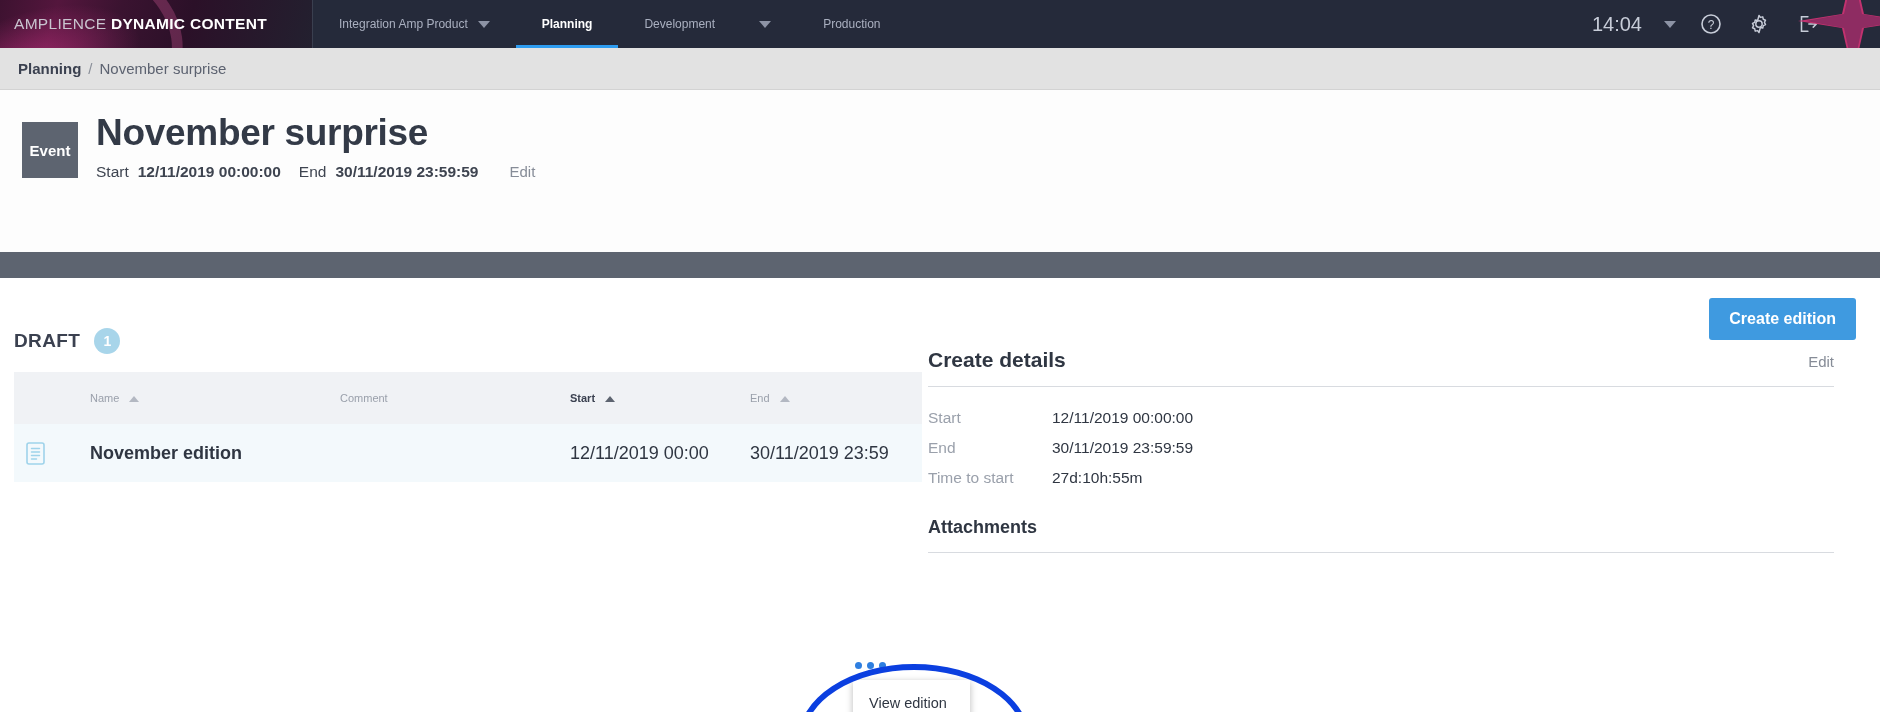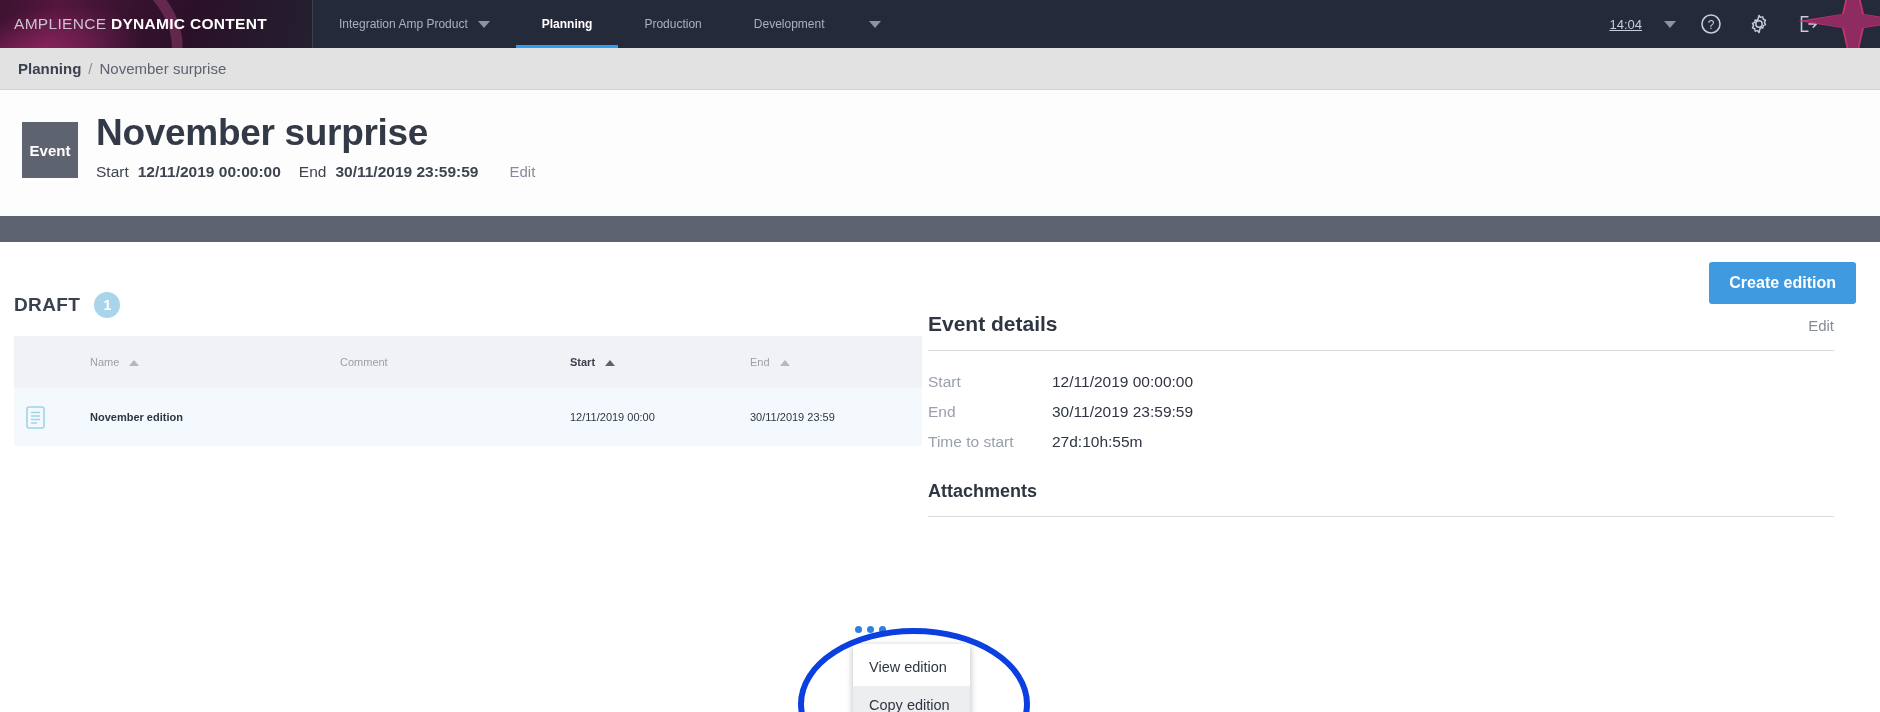--- a/index.html
+++ b/index.html
@@ -90,21 +90,21 @@
 
   .topbar-spacer { flex: 1 1 auto; }
 
   .topbar-right {
     display: flex;
     align-items: center;
     gap: 22px;
     padding-right: 60px;
     flex: none;
   }
-  .clock { color: #c7ccd8; font-size: 13px; text-decoration: underline; }
+  .clock { color: #c7ccd8; font-size: 20px; }
   .icon-btn {
     width: 26px; height: 26px;
     display: flex; align-items: center; justify-content: center;
     cursor: pointer;
   }
   .icon-btn svg { display: block; }
   .corner-star {
     position: absolute;
     right: -28px; top: -34px;
     width: 110px; height: 110px;
@@ -126,21 +126,21 @@
   .bc-sep  { color: #8a8f99; }
   .bc-current { color: #5c6270; }
 
   
   .title-area {
     background: #fdfdfd;
     padding: 22px 0 20px 22px;
     display: flex;
     align-items: flex-start;
     gap: 18px;
-    height: 126px;
+    height: 162px;
   }
   .event-badge {
     width: 56px; height: 56px;
     background: #5d6470;
     color: #ffffff;
     display: flex; align-items: center; justify-content: center;
     font-size: 15px; font-weight: 700;
     flex: none;
     margin-top: 10px;
   }
@@ -251,21 +251,21 @@
     margin-left: 7px;
     border-left: 5px solid transparent;
     border-right: 5px solid transparent;
     border-bottom: 6px solid #b3b8c2;
     vertical-align: middle;
   }
   th.active .sort-asc { border-bottom-color: #5d6470; }
   table.editions tbody tr { height: 58px; background: #f3f9fc; }
   table.editions td {
     padding: 0 12px;
-    font-size: 11px;
+    font-size: 18px;
     color: #2f3642;
     vertical-align: middle;
   }
   td.cell-name { font-weight: 700; }
   td.cell-end { color: #9aa0ab; }
   .doc-icon { display: inline-block; vertical-align: middle; }
 
   .col-icon    { width: 64px; }
   .col-name    { width: 250px; }
   .col-comment { width: 230px; }
@@ -358,25 +358,25 @@
 
   <div class="nav-items">
     <div class="nav-item">
       <span>Integration Amp Product</span>
       <span class="caret-down"></span>
     </div>
     <div class="nav-item active">
       <span>Planning</span>
     </div>
     <div class="nav-item">
-      <span>Production</span>
-    </div>
-    <div class="nav-item">
       <span>Development</span>
       <span class="caret-down" style="margin-left:34px"></span>
+    </div>
+    <div class="nav-item">
+      <span>Production</span>
     </div>
   </div>
 
   <div class="topbar-spacer"></div>
 
   <div class="topbar-right">
     <span class="clock">14:04</span>
     <span class="caret-down"></span>
     <span class="icon-btn">
       <svg width="22" height="22" viewBox="0 0 22 22">
@@ -495,21 +495,21 @@
   </div>
 
   <div class="right-pane">
 
     <div class="create-row">
       <button class="btn-primary">Create edition</button>
     </div>
 
     <div class="details-block">
       <div class="details-head">
-        <span class="details-title">Event details</span>
+        <span class="details-title">Create details</span>
         <span class="details-edit">Edit</span>
       </div>
       <div class="hr"></div>
 
       <div class="detail-rows">
         <div class="detail-row">
           <span class="detail-key">Start</span>
           <span class="detail-val">12/11/2019 00:00:00</span>
         </div>
         <div class="detail-row">

